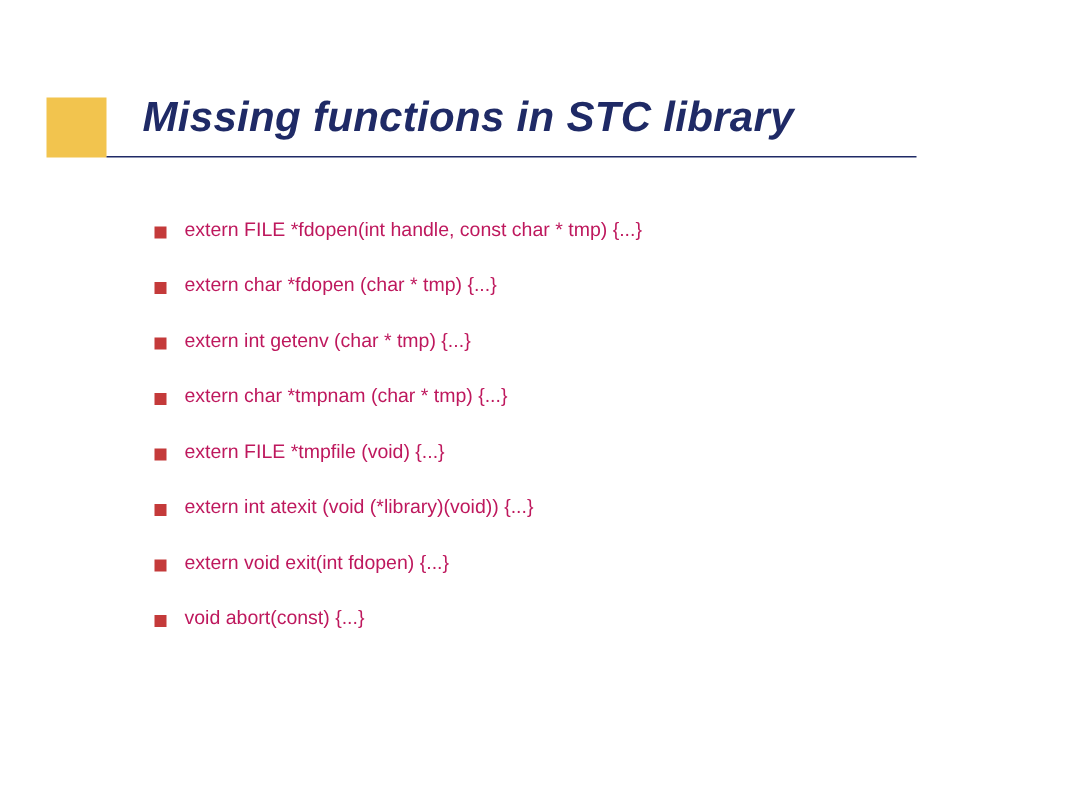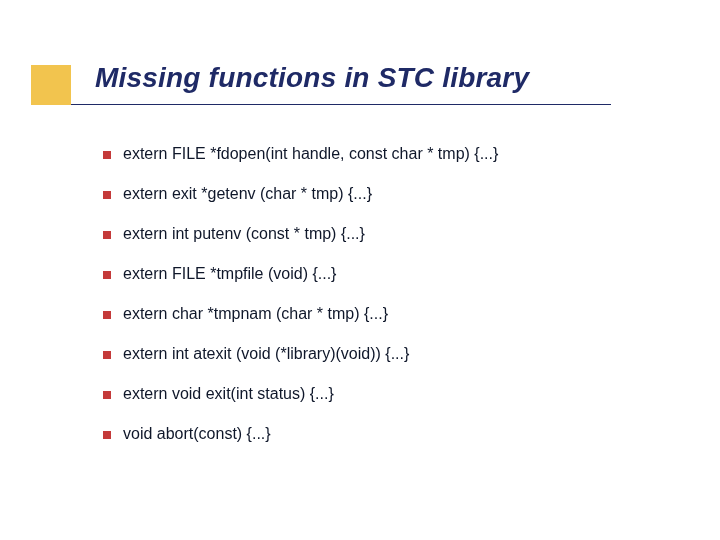--- a/index.html
+++ b/index.html
@@ -57,60 +57,60 @@
   .bullet {
     width: 8px;
     height: 8px;
     background: #c43a3a; 
     margin-right: 12px;
     margin-top: 6px;
     flex: 0 0 auto;
     align-self: flex-start;
   }
   .code {
-    font-size: 16px;
-    color: #0f172a;
+    font-size: 13px;
+    color: #be185d;
     white-space: nowrap;
   }
 </style>
 </head>
 <body>
 
 <div class="slide">
   <div class="accent-box"></div>
   <div class="title">Missing functions in STC library</div>
   <div class="title-underline"></div>
 
   <div class="content">
     <div class="row">
       <div class="bullet"></div>
       <div class="code">extern FILE *fdopen(int handle, const char * tmp) {...}</div>
     </div>
     <div class="row">
       <div class="bullet"></div>
-      <div class="code">extern exit *getenv (char * tmp) {...}</div>
+      <div class="code">extern char *fdopen (char * tmp) {...}</div>
     </div>
     <div class="row">
       <div class="bullet"></div>
-      <div class="code">extern int putenv (const * tmp) {...}</div>
+      <div class="code">extern int getenv (char * tmp) {...}</div>
+    </div>
+    <div class="row">
+      <div class="bullet"></div>
+      <div class="code">extern char *tmpnam (char * tmp) {...}</div>
     </div>
     <div class="row">
       <div class="bullet"></div>
       <div class="code">extern FILE *tmpfile (void) {...}</div>
     </div>
     <div class="row">
       <div class="bullet"></div>
-      <div class="code">extern char *tmpnam (char * tmp) {...}</div>
-    </div>
-    <div class="row">
-      <div class="bullet"></div>
       <div class="code">extern int atexit (void (*library)(void)) {...}</div>
     </div>
     <div class="row">
       <div class="bullet"></div>
-      <div class="code">extern void exit(int status) {...}</div>
+      <div class="code">extern void exit(int fdopen) {...}</div>
     </div>
     <div class="row">
       <div class="bullet"></div>
       <div class="code">void abort(const) {...}</div>
     </div>
   </div>
 </div>
 
 </body></html>

